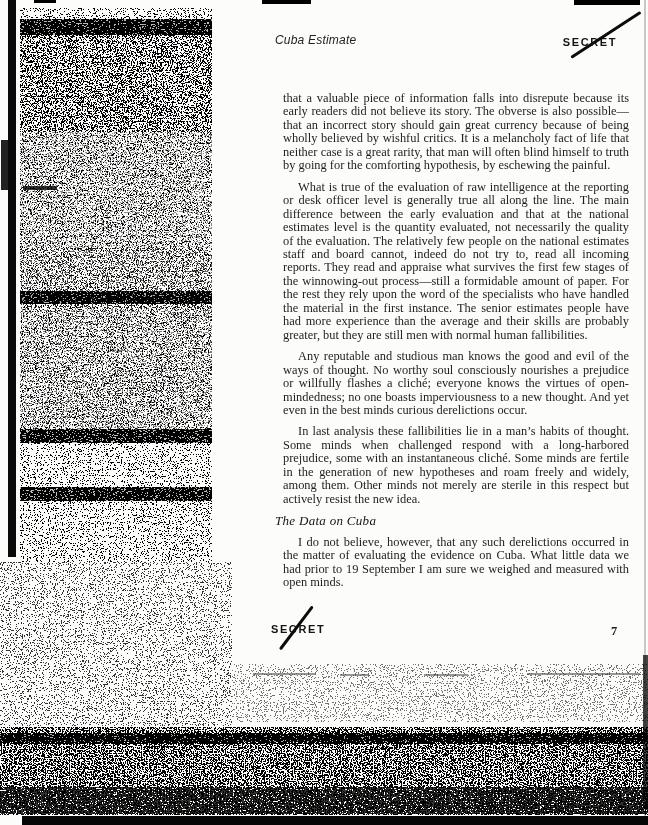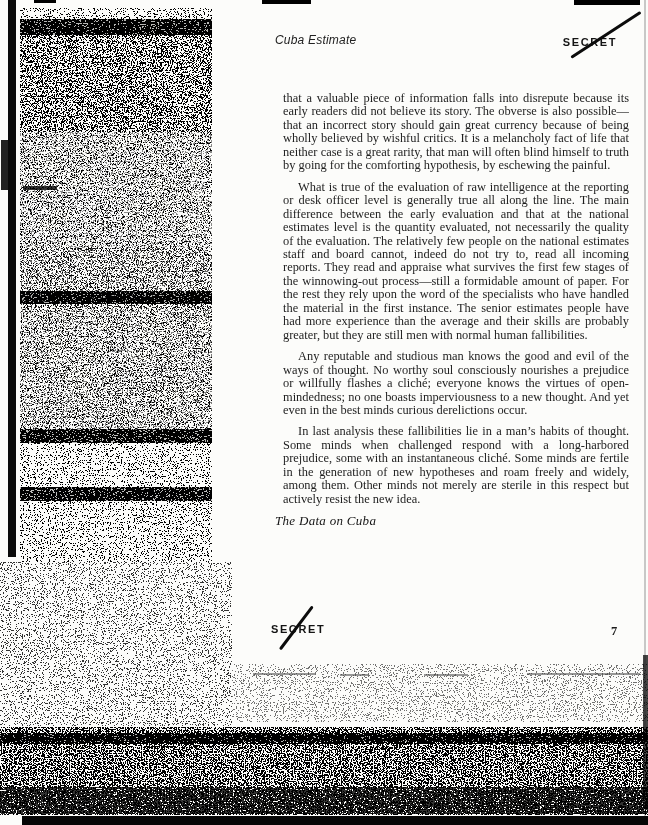--- a/index.html
+++ b/index.html
@@ -132,19 +132,20 @@
     <span class="stamp">SECRET</span>
   </div>
   <div class="slash slash-top"></div>
 
   <div class="bodytext">
     <p>that a valuable piece of information falls into disrepute because its early readers did not believe its story. The obverse is also possible—that an incorrect story should gain great currency because of being wholly believed by wishful critics. It is a melancholy fact of life that neither case is a great rarity, that man will often blind himself to truth by going for the comforting hypothesis, by eschewing the painful.</p>
     <p class="ind">What is true of the evaluation of raw intelligence at the reporting or desk officer level is generally true all along the line. The main difference between the early evaluation and that at the national estimates level is the quantity evaluated, not necessarily the quality of the evaluation. The relatively few people on the national estimates staff and board cannot, indeed do not try to, read all incoming reports. They read and appraise what survives the first few stages of the winnowing-out process—still a formidable amount of paper. For the rest they rely upon the word of the specialists who have handled the material in the first instance. The senior estimates people have had more experience than the average and their skills are probably greater, but they are still men with normal human fallibilities.</p>
     <p class="ind">Any reputable and studious man knows the good and evil of the ways of thought. No worthy soul consciously nourishes a prejudice or willfully flashes a cliché; everyone knows the virtues of open-mindedness; no one boasts imperviousness to a new thought. And yet even in the best minds curious derelictions occur.</p>
     <p class="ind">In last analysis these fallibilities lie in a man’s habits of thought. Some minds when challenged respond with a long-harbored prejudice, some with an instantaneous cliché. Some minds are fertile in the generation of new hypotheses and roam freely and widely, among them. Other minds not merely are sterile in this respect but actively resist the new idea.</p>
     <h3 class="subhead">The Data on Cuba</h3>
+    <p class="ind">I do not believe, however, that any such derelictions occurred in the matter of evaluating the evidence on Cuba. What little data we had prior to 19 September I am sure we weighed and measured with open minds.</p>
   </div>
 
   <span class="stamp stamp-bottom">SECRET</span>
   <div class="slash slash-bottom"></div>
   <span class="pagenum">7</span>
 
 </div>
 
 </body></html>

